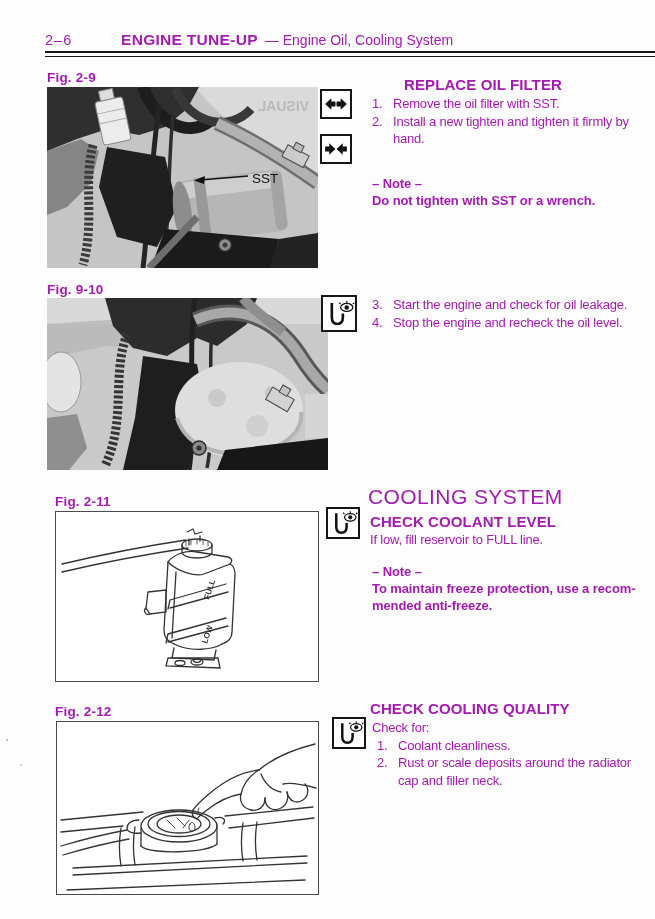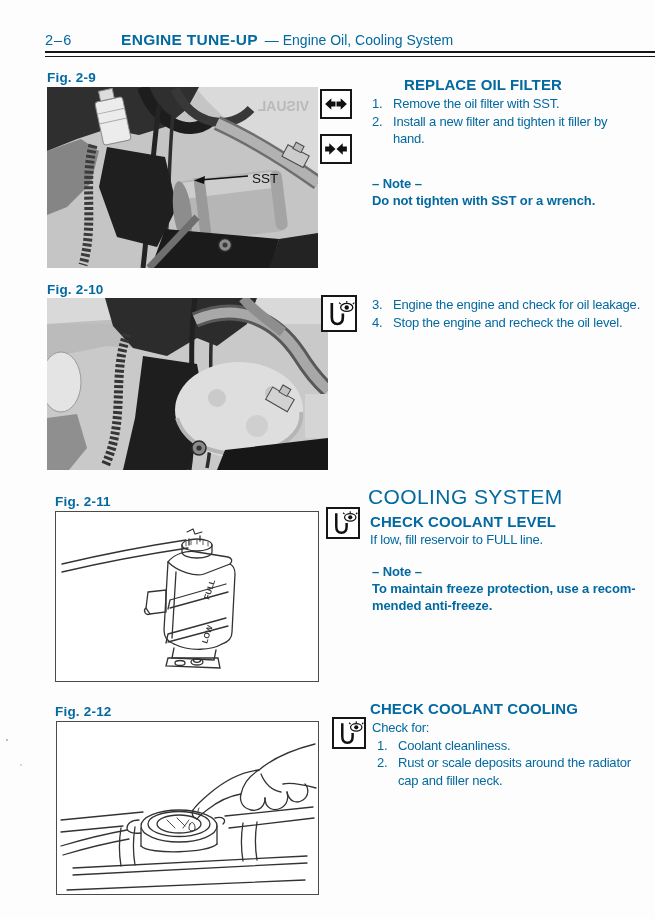--- a/index.html
+++ b/index.html
@@ -1,19 +1,19 @@
 <!DOCTYPE html>
 <html><head>
 <meta charset="utf-8">
 <style>
   html,body{margin:0;padding:0;background:#e8e8e8;}
   .page{
     position:relative;width:655px;height:919px;margin:0 auto;
     background:#fdfdfd;overflow:hidden;
-    font-family:"Liberation Sans",sans-serif;color:#0369a1;
+    font-family:"Liberation Sans",sans-serif;color:#a21caf;
   }
   .abs{position:absolute;}
   
   .pagenum{font-size:14.5px;letter-spacing:1px;}
   .htitle{font-size:15.5px;font-weight:bold;letter-spacing:.3px;white-space:nowrap;}
   .hsub{font-size:14px;font-weight:normal;letter-spacing:0;margin-left:7px;}
   .rule{background:#161616;}
   
   .figlabel{font-size:13.5px;font-weight:bold;letter-spacing:.2px;}
   .frame{position:absolute;border:1px solid #4a4a4a;background:#fff;box-sizing:border-box;}
@@ -95,28 +95,28 @@
   </div>
   <div class="iconbox" style="left:320px;top:134px;width:32px;height:30px;">
     <svg viewBox="0 0 27 25">
       <polygon points="13,12.5 7,7 7,10 3,10 3,15 7,15 7,18" fill="#111"></polygon>
       <polygon points="14,12.5 20,7 20,10 24,10 24,15 20,15 20,18" fill="#111"></polygon>
     </svg>
   </div>
 
   <div class="abs" style="left:372px;top:95px;">
     <div class="body-line"><span class="num">1.</span><span>Remove the oil filter with SST.</span></div>
-    <div class="body-line"><span class="num">2.</span><span>Install a new filter and tighten it filler by</span></div>
+    <div class="body-line"><span class="num">2.</span><span>Install a new tighten and tighten it firmly by</span></div>
     <div class="body-line cont">hand.</div>
   </div>
 
   <div class="abs boldline" style="left:372px;top:175px;">– Note –</div>
   <div class="abs boldline" style="left:372px;top:192px;">Do not tighten with SST or a wrench.</div>
 
-  <div class="abs figlabel" style="left:47px;top:282px;">Fig. 2-10</div>
+  <div class="abs figlabel" style="left:47px;top:282px;">Fig. 9-10</div>
   <div class="abs photo" style="left:47px;top:298px;">
     <svg width="281" height="172" viewBox="0 0 281 172">
       <rect width="281" height="172" fill="#c9c9c9"></rect>
       <rect width="281" height="26" fill="#d9d9d9"></rect>
       <path d="M0,26 L90,20 L150,30 L110,52 L60,48 L0,60 Z" fill="#b8b8b8" opacity="0.8"></path>
       <path d="M58,0 L210,0 L200,26 L170,48 L150,40 L120,58 L86,50 L66,28 Z" fill="#2c2c2c"></path>
       <ellipse cx="14" cy="84" rx="20" ry="30" fill="#e4e4e4" stroke="#9a9a9a"></ellipse>
       <path d="M0,120 L30,116 L40,150 L22,172 L0,172 Z" fill="#8f8f8f"></path>
       <path d="M80,36 C64,80 80,120 58,168" stroke="#353535" stroke-width="9" fill="none" stroke-dasharray="3 2.2"></path>
       <path d="M148,0 C140,60 150,120 142,172" stroke="#212121" stroke-width="5" fill="none"></path>
@@ -143,21 +143,21 @@
 
   <div class="iconbox" style="left:321px;top:295px;width:36px;height:37px;">
     <svg viewBox="0 0 29 27">
       <path d="M8,4 L8,17 C8,21.5 10.5,23 13,23 C15.5,23 18,21.5 18,17 L18,13.5" stroke="#111" stroke-width="2.4" fill="none"></path>
       <ellipse cx="21.5" cy="8" rx="5.5" ry="3.6" fill="none" stroke="#111" stroke-width="1.2"></ellipse>
       <circle cx="21.5" cy="8" r="2" fill="#111"></circle>
       <path d="M16,5 L14.6,3.6 M21.5,3.8 L21.5,2.2 M27,5 L28.4,3.6" stroke="#111" stroke-width="1.1"></path>
     </svg>
   </div>
   <div class="abs" style="left:372px;top:296px;">
-    <div class="body-line"><span class="num">3.</span><span>Engine the engine and check for oil leakage.</span></div>
+    <div class="body-line"><span class="num">3.</span><span>Start the engine and check for oil leakage.</span></div>
     <div class="body-line"><span class="num">4.</span><span>Stop the engine and recheck the oil level.</span></div>
   </div>
 
   <div class="abs figlabel" style="left:55px;top:494px;">Fig. 2-11</div>
   <div class="frame" style="left:55px;top:511px;width:264px;height:171px;">
     <svg width="262" height="169" viewBox="0 0 262 169" stroke="#333" stroke-width="1.3" fill="none" stroke-linecap="round">
       <path d="M6,52 C40,44 90,34 130,28"></path>
       <path d="M6,60 C40,52 92,42 132,36"></path>
       <path d="M131,20 l6,-3 l2,5 l7,-2" stroke-width="1.1"></path>
       <path d="M133,27 L133,33 M144,24 L144,29"></path>
@@ -227,21 +227,21 @@
         <path d="M204,52 C208,62 214,68 224,70"></path>
         <path d="M202,48 C184,50 166,60 152,72 C146,77 140,82 136,88"></path>
         <path d="M184,72 C172,74 160,80 150,88 C146,91 142,94 140,97"></path>
         <path d="M136,88 C134,92 136,96 140,97"></path>
         <path d="M142,86 C140,89 141,92 144,93" stroke-width="0.9"></path>
       </g>
       <path d="M133,102 C131,106 132,109 135,109 C138,109 139,106 137,102 C136,100 134,100 133,102 Z" stroke-width="1"></path>
     </svg>
   </div>
 
-  <div class="abs subhead" style="left:370px;top:700px;">CHECK COOLANT COOLING</div>
+  <div class="abs subhead" style="left:370px;top:700px;">CHECK COOLING QUALITY</div>
   <div class="iconbox" style="left:332px;top:717px;width:34px;height:32px;">
     <svg viewBox="0 0 29 27">
       <path d="M8,4 L8,17 C8,21.5 10.5,23 13,23 C15.5,23 18,21.5 18,17 L18,13.5" stroke="#111" stroke-width="2.4" fill="none"></path>
       <ellipse cx="21.5" cy="8" rx="5.5" ry="3.6" fill="none" stroke="#111" stroke-width="1.2"></ellipse>
       <circle cx="21.5" cy="8" r="2" fill="#111"></circle>
       <path d="M16,5 L14.6,3.6 M21.5,3.8 L21.5,2.2 M27,5 L28.4,3.6" stroke="#111" stroke-width="1.1"></path>
     </svg>
   </div>
   <div class="abs" style="left:372px;top:719px;">
     <div class="body-line">Check for:</div>

